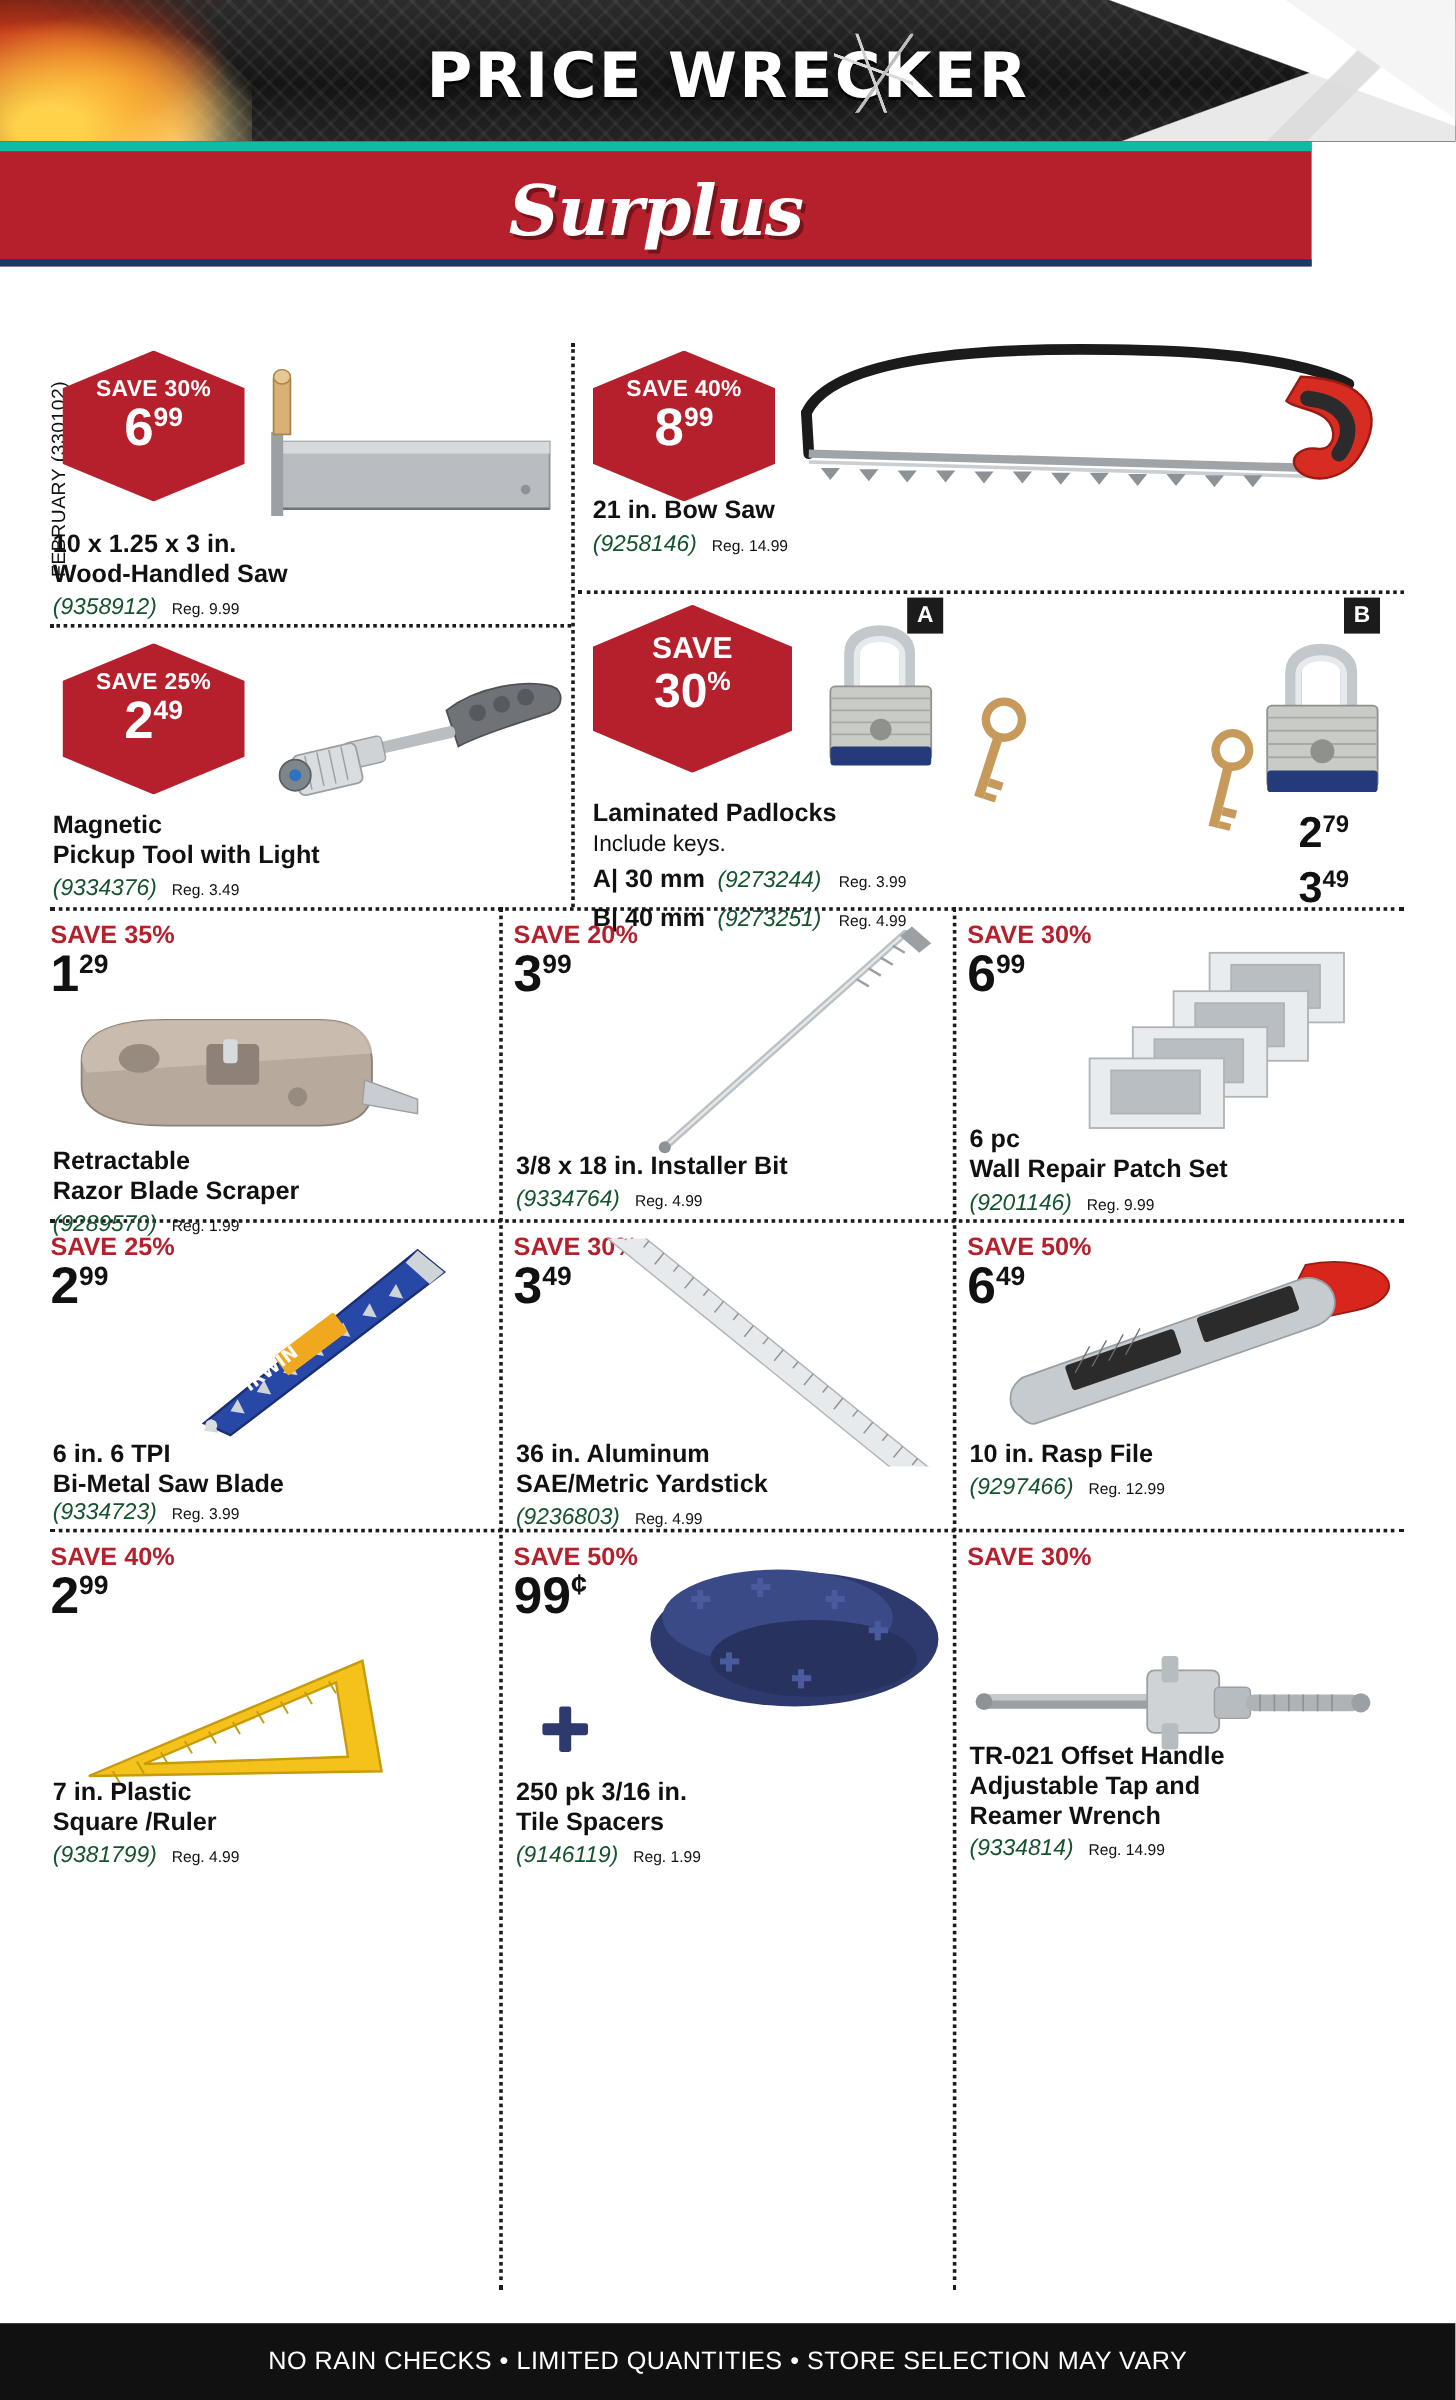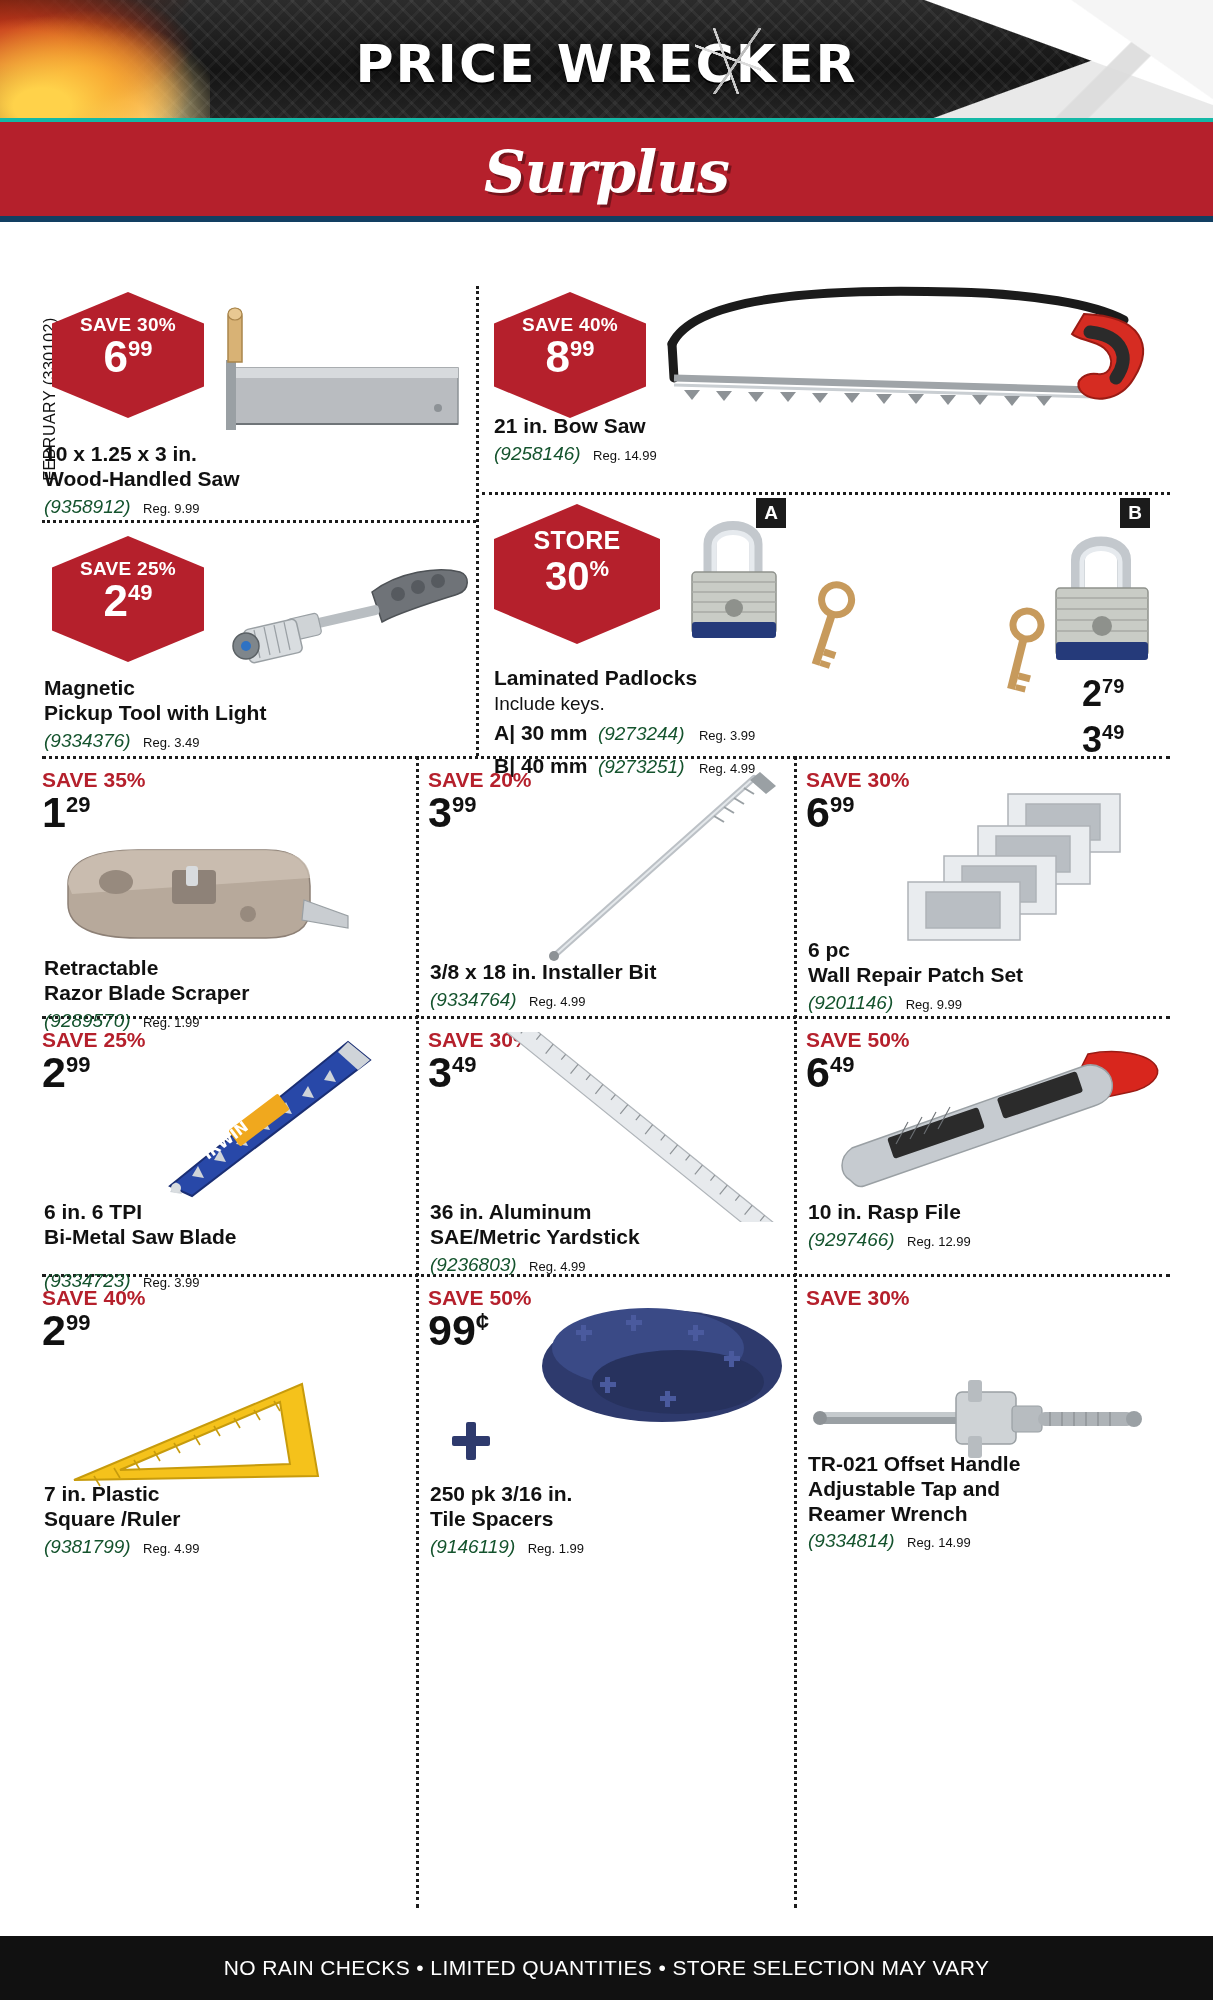--- a/index.html
+++ b/index.html
@@ -65,23 +65,23 @@
     background:
       linear-gradient(70deg, rgba(255,255,255,0) 46%, #cfcfcf 46.5% 49%, rgba(255,255,255,0) 49.5%),
       linear-gradient(-55deg, rgba(255,255,255,0) 40%, #bdbdbd 40.5% 43%, rgba(255,255,255,0) 43.5%),
       linear-gradient(20deg, rgba(255,255,255,0) 52%, #dadada 52.5% 55%, rgba(255,255,255,0) 55.5%);
     pointer-events:none;
   }
 
   
   .surplus-bar {
     position:relative;
-    width:1213px; height:104px;
+    width:1093px; height:104px;
     background:#b5202c;
-    border-top:4px solid #14b8a6;
+    border-top:8px solid #14b8a6;
     border-bottom:6px solid #123f62;
   }
   .surplus-word {
     position:absolute; left:0; right:0; top:16px;
     text-align:center;
     color:#ffffff;
     font-size:58px;
     font-style:italic;
     font-weight:bold;
     font-family:"DejaVu Serif", serif;
@@ -295,21 +295,21 @@
       <div class="prod-title">Pickup Tool with Light</div>
       <div style="margin-top:4px;">
         <span class="sku">(9334376)</span>
         <span class="reg" style="margin-left:8px;">Reg. 3.49</span>
       </div>
     </div>
   </div>
 
   <div class="cell" style="left:440px; top:212px; width:688px; height:256px;">
     <div class="hex" style="left:12px; top:6px; width:166px; height:140px; padding-top:22px;">
-      <div class="save" style="font-size:25px;">STORE</div>
+      <div class="save" style="font-size:25px;">SAVE</div>
       <div class="price" style="font-size:40px; margin-top:2px;">
         <span>30</span><sup style="font-size:22px;">%</sup>
       </div>
     </div>
 
     <div class="letter-box" style="left:274px; top:0px;">A</div>
     <div class="letter-box" style="left:638px; top:0px;">B</div>
 
     <svg class="art" style="left:188px; top:10px;" width="130" height="160" viewBox="0 0 130 160">
       <path d="M40 66 L40 36 C40 14 86 14 86 36 L86 66" fill="none" stroke="#c3c8cd" stroke-width="13"></path>
@@ -474,21 +474,21 @@
         <path d="M202 62 l-12 -2 6 -10 z"></path>
           <path d="M224 46 l-12 -2 6 -10 z"></path>
       </g>
       <rect x="116" y="74" width="62" height="20" rx="2" fill="#f0a81e" transform="rotate(-37 147 84)"></rect>
       <text x="96" y="124" fill="#ffffff" font-size="15" font-family="DejaVu Sans, sans-serif" font-weight="bold" transform="rotate(-37 96 124)">IRWIN</text>
       <circle cx="64" cy="152" r="5" fill="#d9dde0"></circle>
     </svg>
     <div style="position:absolute; left:2px; top:172px;">
       <div class="prod-title">6 in. 6 TPI</div>
       <div class="prod-title">Bi-Metal Saw Blade</div>
-      <div style="margin-top:20px;">
+      <div style="margin-top:0;">
         <span class="sku">(9334723)</span>
         <span class="reg" style="margin-left:8px;">Reg. 3.99</span>
       </div>
     </div>
   </div>
 
   <div class="cell" style="left:386px; top:742px; width:356px; height:242px;">
     <div class="save-text">SAVE 30%</div>
     <div class="price-text">
       <span>3</span><sup>49</sup>

